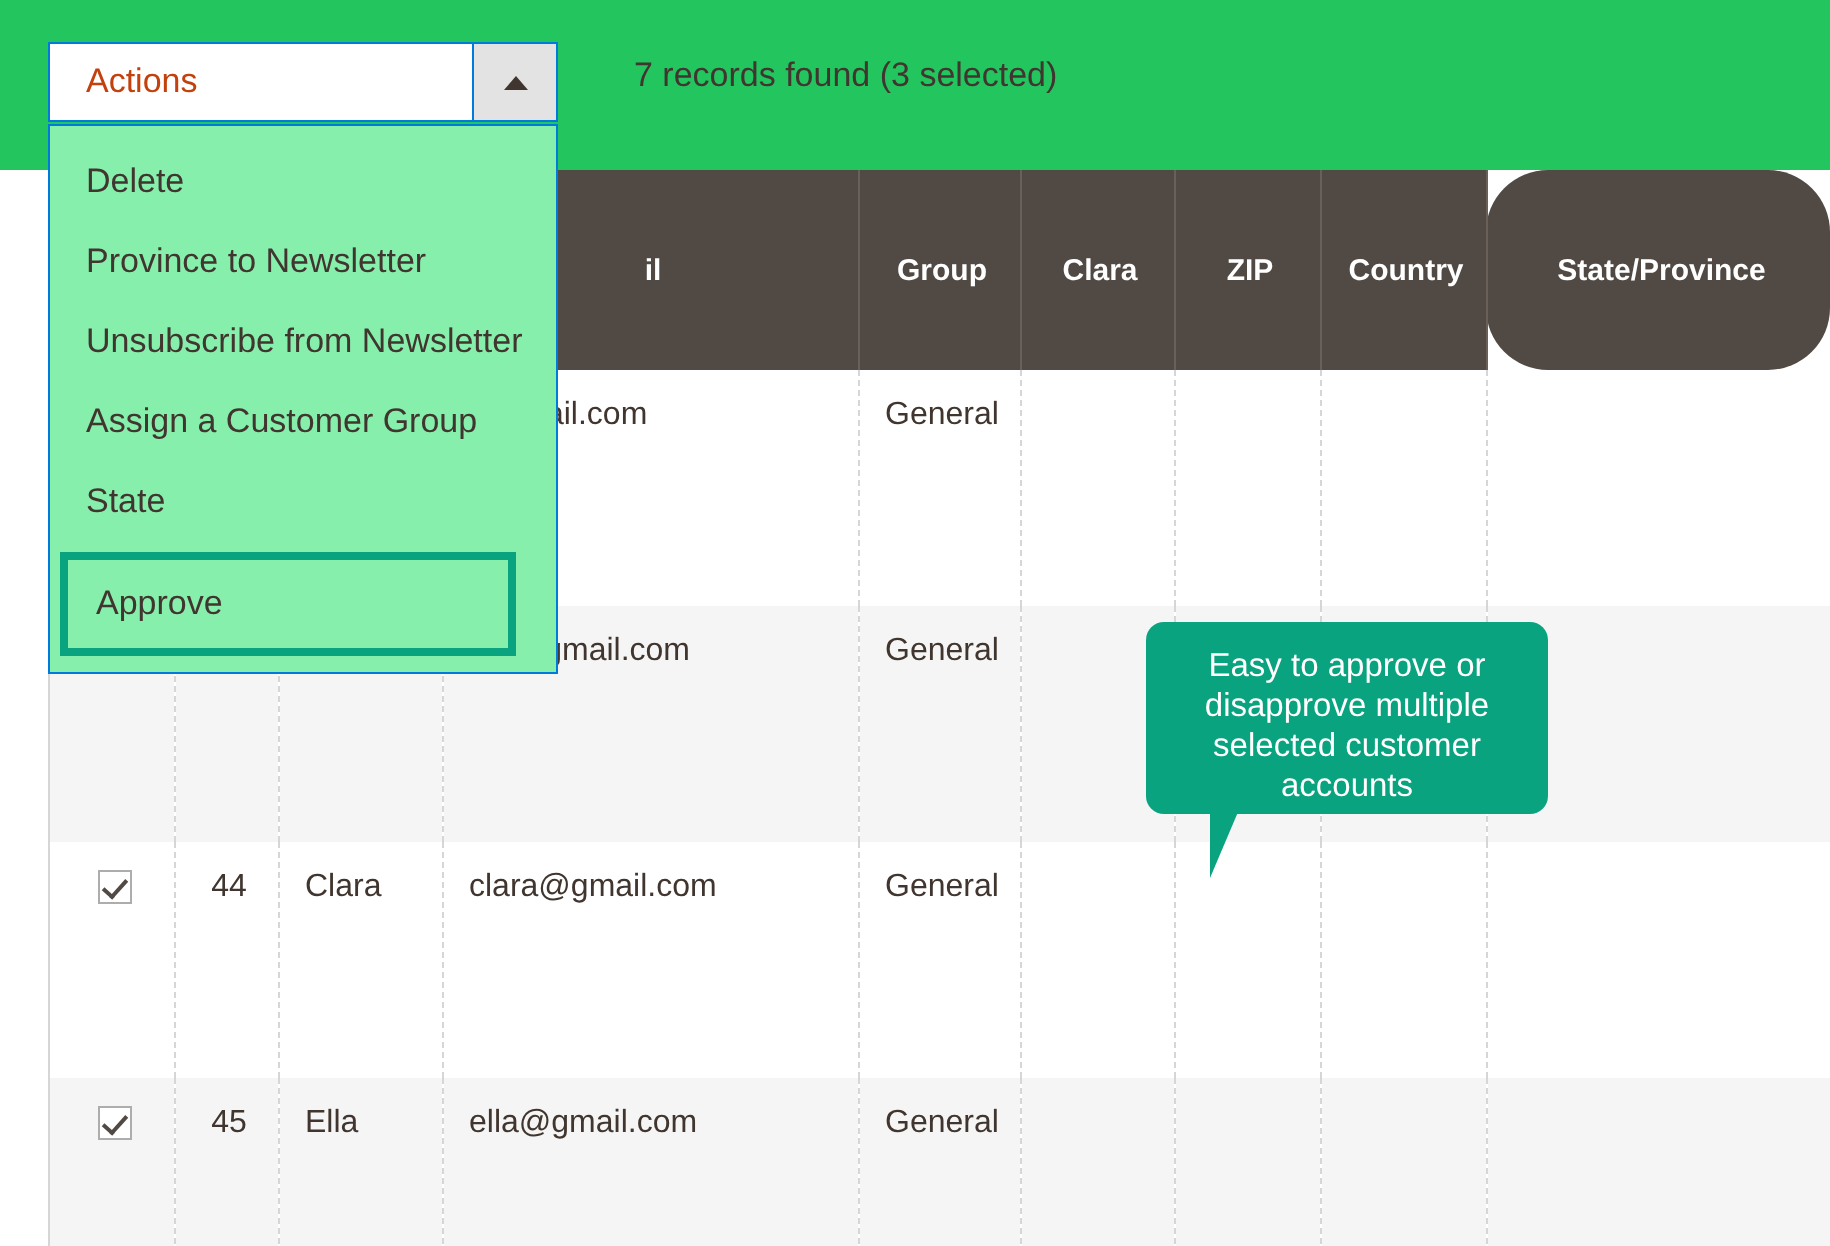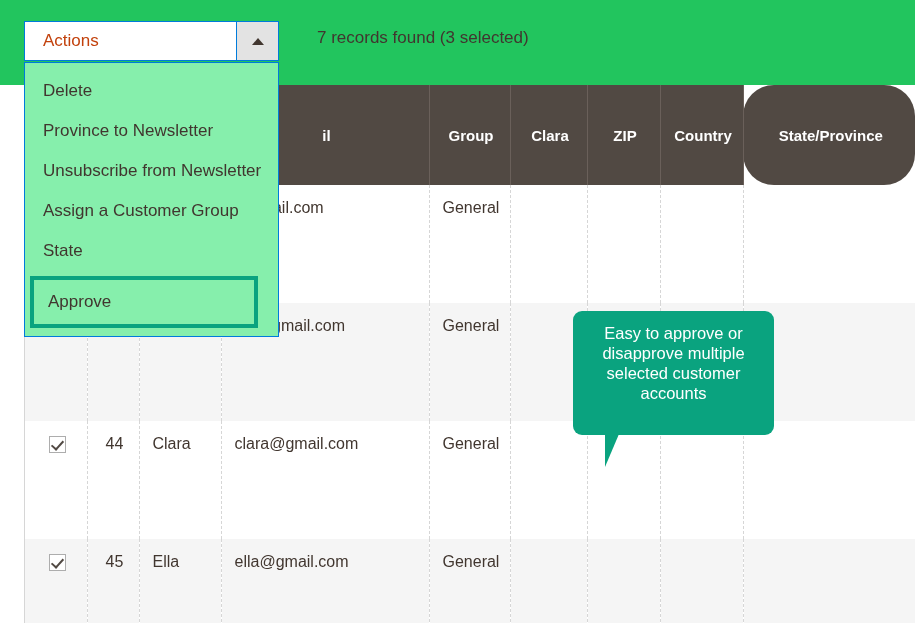--- a/index.html
+++ b/index.html
@@ -169,21 +169,21 @@
     position: absolute;
     left: 573px;
     top: 311px;
     width: 201px;
     z-index: 30;
   }
   #callout-bubble {
     background: #0aa37f;
     color: #ffffff;
     border-radius: 9px;
-    padding: 12px 10px 32px 10px;
+    padding: 12px 10px 4px 10px;
     font-size: 16.5px;
     line-height: 20px;
     text-align: center;
     font-family: "Liberation Sans", sans-serif;
   }
   #callout-tail {
     position: absolute;
     left: 32px;
     top: 100%;
     margin-top: -1px;

